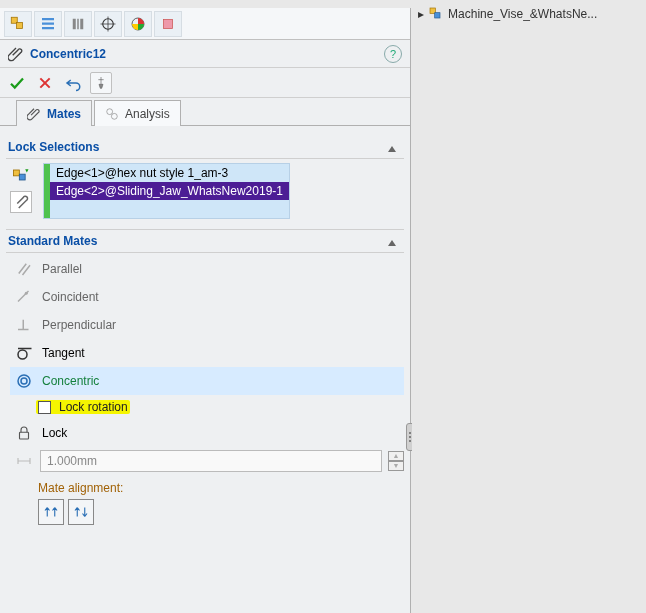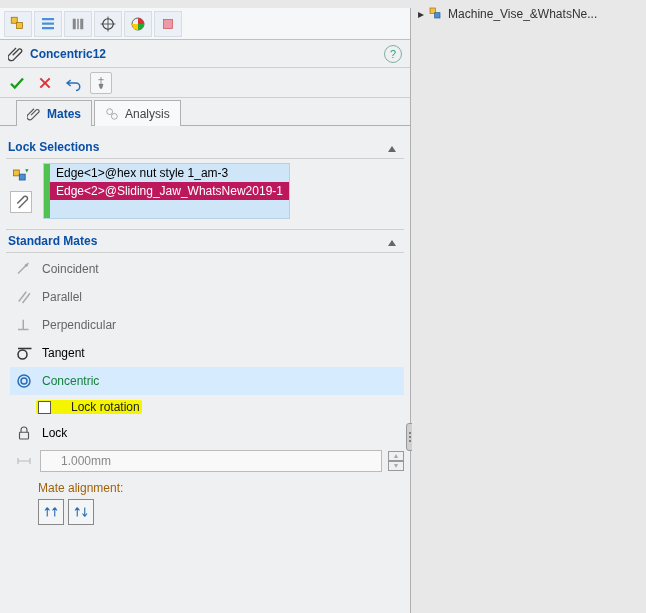--- a/index.html
+++ b/index.html
@@ -22,31 +22,31 @@
   .scroll-body { flex: 1; overflow-y: auto; padding: 10px 6px 6px 6px; }
   .section-head { position: relative; padding: 4px 4px 4px 2px; color: #0a4fa6; font-weight: 600; border-top: 1px solid #cfcfcf; border-bottom: 1px solid #cfcfcf; background: #eef0f2; margin-top: 6px; }
   .section-head::after { content: ""; position:absolute; right:8px; top: 10px; width:0;height:0;border-left:4px solid transparent;border-right:4px solid transparent;border-bottom:6px solid #666; }
   .section-head.first { margin-top: 0; border-top: none; }
   .mate-sel-body { display: flex; align-items: flex-start; gap: 11px; padding: 4px 4px; }
   .sel-iconcol { width: 22px; display:flex; flex-direction:column; gap:6px; align-items:center; padding-top:2px;}
   .sel-stripe { width: 6px; background: #4fc24f; align-self: stretch; }
   .sel-list-wrap { display:flex; height:56px; border:1px solid #b7d0e6;}
   .sel-list-inner { flex:1; background:#cfe6f8; display:flex; flex-direction:column;}
   .sel-item { padding: 2px 6px; font-size: 12px; color: #000; white-space: nowrap; overflow: hidden; }
-  .sel-item.selected { background: #be185d; color: #fff; }
+  .sel-item.selected { background: #4c1d95; color: #fff; }
   .mates-list { padding: 2px 0 8px 4px; }
   .mate-row { display:flex; align-items:center; gap:8px; height: 28px; padding-left: 4px; color:#666; }
   .mate-row.active { color:#000; font-weight: 400; }
   .mate-row.selected { background: #d7ebff; color:#15803d; }
   .mate-icon { width:20px; height:20px; display:flex; align-items:center; justify-content:center; }
   .lock-rot { margin-left: 26px; height: 24px; display:flex; align-items:center; gap:4px; }
   .lock-rot .chk { width:13px;height:13px;border:1px solid #555;background:#fff;}
-  .highlight { background: #f5f500; padding: 0 2px; border-radius: 2px; display:inline-flex; align-items:center; gap:20px;}
+  .highlight { background: #f5f500; padding: 0 2px; border-radius: 2px; display:inline-flex; align-items:center; gap:8px;}
   .numrow { display:flex; align-items:center; gap:6px; height:28px; padding-left:4px; color:#aaa; }
-  .numrow input { flex:1; height:22px; border:1px solid #bbb; background:#f9f9f9; padding:0 20px; font-size:12px; color:#888;}
+  .numrow input { flex:1; height:22px; border:1px solid #bbb; background:#f9f9f9; padding:0 6px; font-size:12px; color:#888;}
   .spinner { width:16px; display:flex; flex-direction:column; }
   .spinner span { height:10px; border:1px solid #999; background:#f0f0f0; text-align:center; font-size:7px; line-height:8px;}
   .align-block { padding: 6px 4px; }
   .align-lbl { font-size:12px; color:#a16207; padding-left:24px; margin-bottom:4px;}
   .align-btns { display:flex; gap:4px; padding-left:24px; }
   .align-btn { width:26px; height:26px; border:1px solid #888; background:#f3f5f7; display:flex; align-items:center; justify-content:center;}
   .drag-handle { position:absolute; left:406px; top:423px; width:8px; height:28px; background:#d0d0d0; border:1px solid #999; border-radius:3px 0 0 3px; display:flex; flex-direction:column; align-items:center; justify-content:center; gap:2px;}
   .drag-handle div{ width:2px; height:2px; background:#666; border-radius:50%; }
   svg { display:block; }
 </style>
@@ -174,33 +174,33 @@
         </div>
       </div>
     </div>
 
     <div class="section-head">Standard Mates</div>
 
     <div class="mates-list">
       <div class="mate-row">
         <span class="mate-icon">
             <svg width="18" height="18" viewBox="0 0 24 24">
+              <path d="M5 18 L15 5 M10 20 L20 7" stroke="#aaa" stroke-width="2"></path>
+            </svg>
+          </span>
+        <span>Parallel</span>
+      </div>
+      <div class="mate-row">
+        <span class="mate-icon">
+            <svg width="18" height="18" viewBox="0 0 24 24">
               <path d="M4 18 L18 4" stroke="#aaa" stroke-width="2"></path>
               <circle cx="15" cy="7" r="2" fill="#aaa"></circle>
             </svg>
           </span>
         <span>Coincident</span>
-      </div>
-      <div class="mate-row">
-        <span class="mate-icon">
-            <svg width="18" height="18" viewBox="0 0 24 24">
-              <path d="M5 18 L15 5 M10 20 L20 7" stroke="#aaa" stroke-width="2"></path>
-            </svg>
-          </span>
-        <span>Parallel</span>
       </div>
       <div class="mate-row">
         <span class="mate-icon">
             <svg width="18" height="18" viewBox="0 0 24 24">
               <path d="M4 18 H18 M11 18 V5" stroke="#aaa" stroke-width="2"></path>
             </svg>
           </span>
         <span>Perpendicular</span>
       </div>
       <div class="mate-row active">

